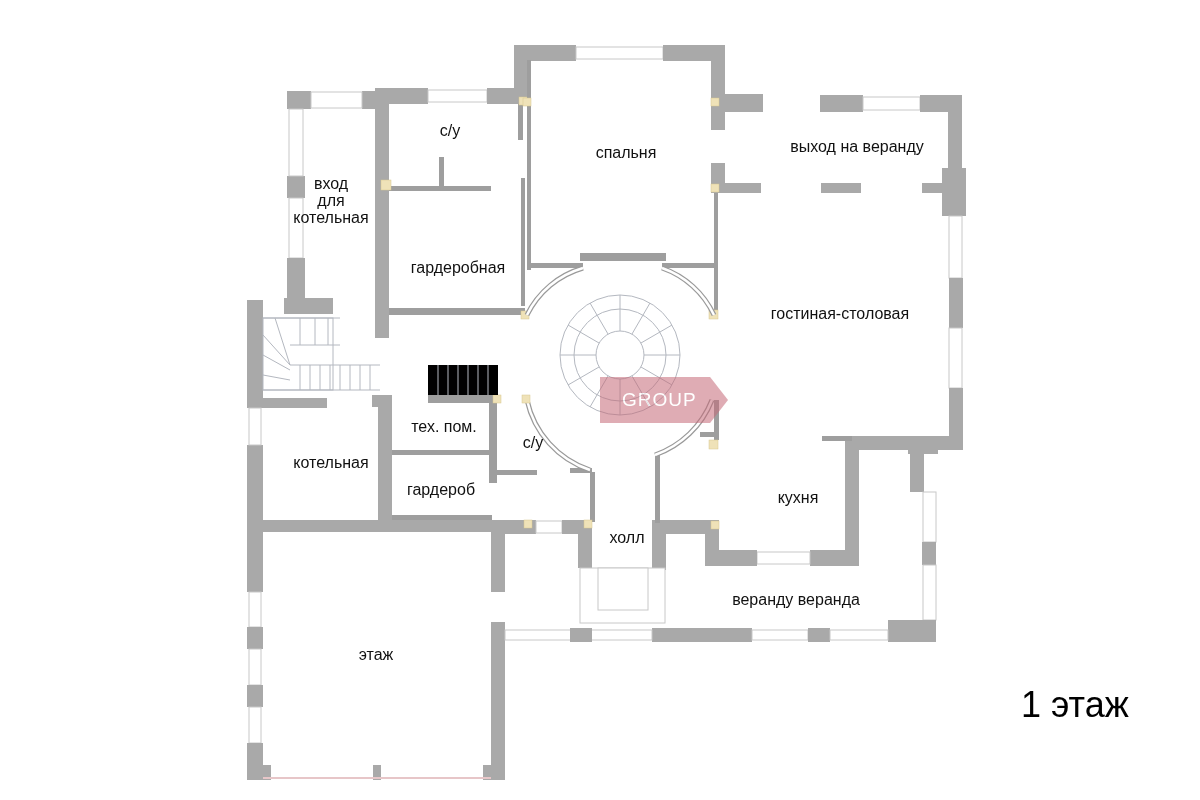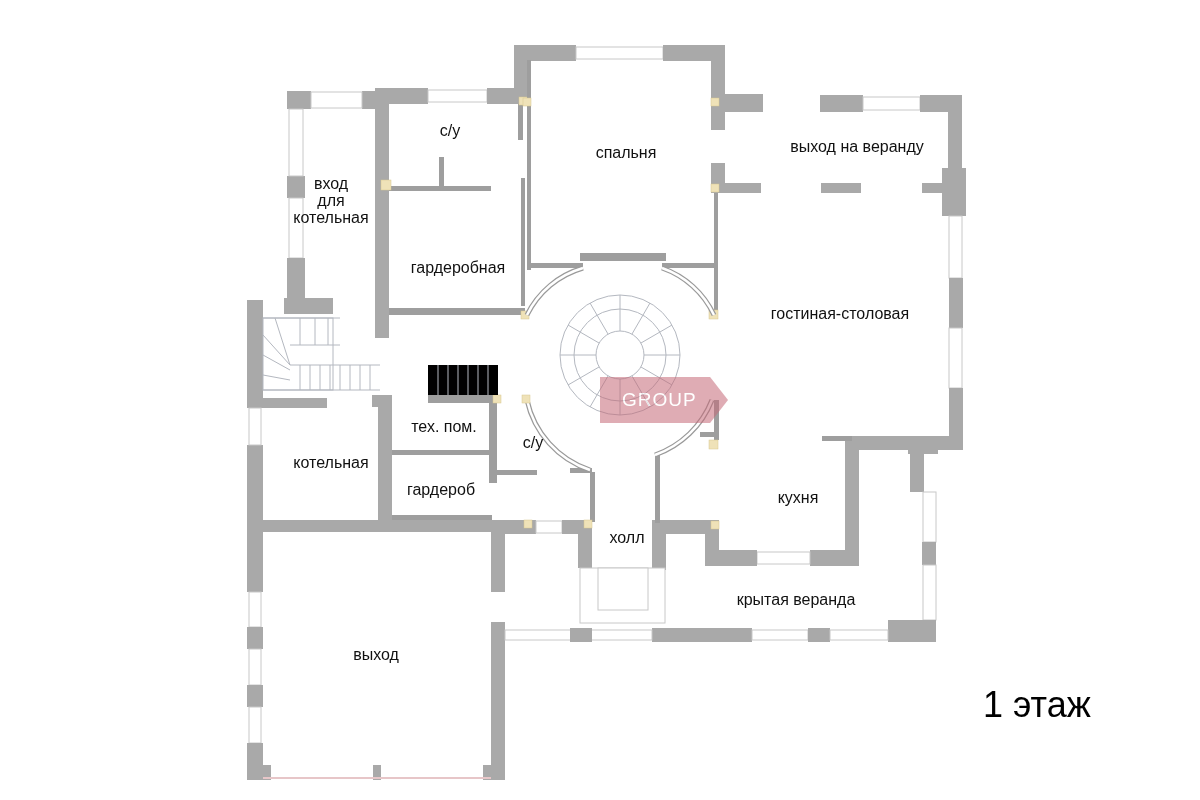--- a/index.html
+++ b/index.html
@@ -8,21 +8,21 @@
     #plan { position: absolute; left: 0; top: 0; width: 1200px; height: 800px; }
     .wall { fill: #a9a9a9; }
     .thin { fill: #9e9e9e; }
     .win { fill: #ffffff; stroke: #c8c8c8; stroke-width: 1; }
     .col { fill: #efe2b8; stroke: #d8c890; stroke-width: 0.5; }
     .stair line, .stair path, .stair circle { stroke: #b4b8c0; stroke-width: 1; fill: none; }
     .arc { fill: none; stroke: #9a9a9a; stroke-width: 5; }
     .arc-in { fill: none; stroke: #ffffff; stroke-width: 2.5; }
     .room-label { position: absolute; font-size: 16px; color: #111; white-space: nowrap;
                   transform: translate(-50%, -50%); text-align: center; line-height: 17px; }
-    .floor-label { position: absolute; left: 983px; top: 684px; font-size: 36px; color: #000; white-space: nowrap; }
+    .floor-label { position: absolute; left: 1021px; top: 684px; font-size: 36px; color: #000; white-space: nowrap; }
     .wm { position: absolute; left: 474px; top: 375px; width: 254px; height: 50px; pointer-events: none; opacity: 0.55; }
     .wm-mnf { position: absolute; left: 0; top: 0; font-weight: bold; font-size: 50px; line-height: 50px; color: #c56a78; letter-spacing: -2px; }
     .wm-arrow { position: absolute; left: 126px; top: 2px; width: 128px; height: 46px; background: #c56a78;
                 clip-path: polygon(0 0, 86% 0, 100% 50%, 86% 100%, 0 100%); }
     .wm-group { position: absolute; left: 148px; top: 13px; font-size: 19px; line-height: 24px; color: #ffffff; letter-spacing: 1px; }
   </style>
 </head>
 <body>
 
 <svg id="plan" viewBox="0 0 1200 800" xmlns="http://www.w3.org/2000/svg">
@@ -236,16 +236,16 @@
 <div class="room-label" style="left:626px; top:152px;">спальня</div>
 <div class="room-label" style="left:833px; top:146px;margin-left:24px;">выход на веранду</div>
 <div class="room-label" style="left:458px; top:247px;margin-top:20px;">гардеробная</div>
 <div class="room-label" style="left:840px; top:313px;">гостиная-столовая</div>
 <div class="room-label" style="left:444px; top:426px;">тех. пом.</div>
 <div class="room-label" style="left:533px; top:442px;">с/у</div>
 <div class="room-label" style="left:331px; top:462px;">котельная</div>
 <div class="room-label" style="left:441px; top:489px;">гардероб</div>
 <div class="room-label" style="left:627px; top:503px;margin-top:34px;">холл</div>
 <div class="room-label" style="left:783px; top:497px;margin-left:15px;">кухня</div>
-<div class="room-label" style="left:796px; top:599px;">крытая веранда</div>
-<div class="room-label" style="left:376px; top:654px;">выход</div>
+<div class="room-label" style="left:796px; top:599px;">веранду веранда</div>
+<div class="room-label" style="left:376px; top:654px;">этаж</div>
 
 <div class="floor-label">1 этаж</div>
 
 </body></html>

